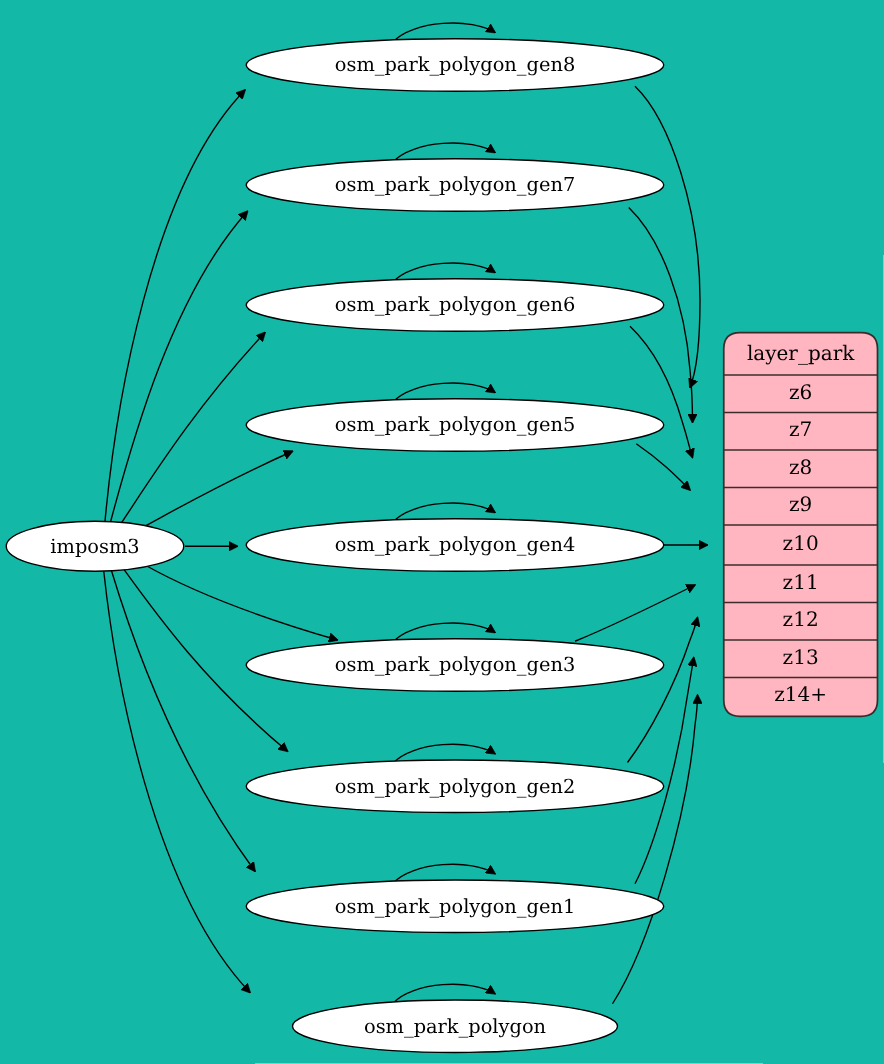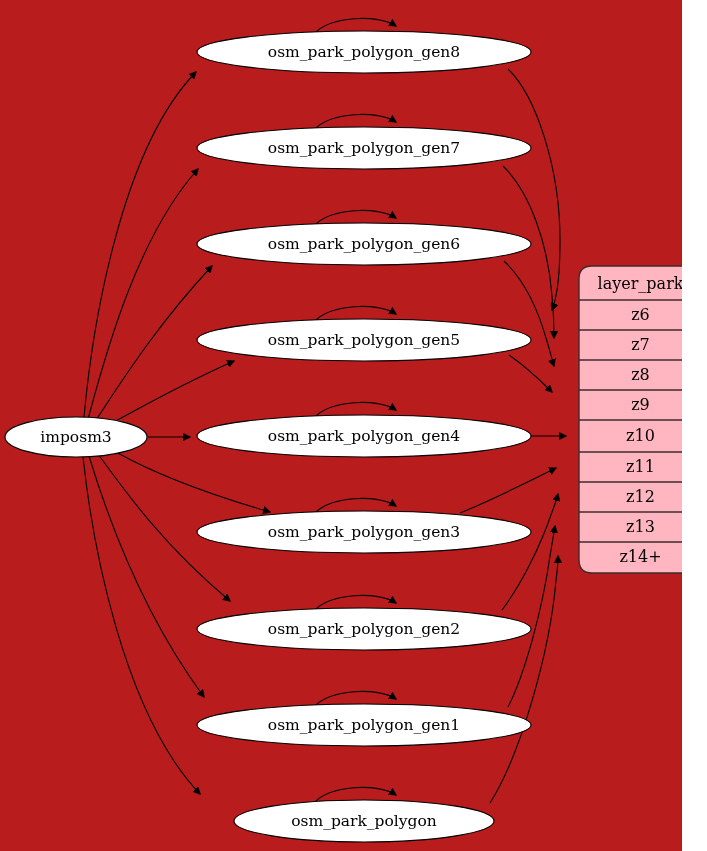--- a/index.html
+++ b/index.html
@@ -1,17 +1,17 @@
 <!DOCTYPE html>
 <html><head>
 <meta charset="utf-8">
 <style>
   html,body{margin:0;padding:0;background:#ffffff;}
-  #stage{position:relative;width:652px;height:851px;background:#b91c1c;
-         font-family:"DejaVu Serif", serif;overflow:hidden;padding-left:30px;}
+  #stage{position:relative;width:707px;height:851px;background:#14b8a6;
+         font-family:"DejaVu Serif", serif;overflow:hidden;}
   svg#graph{position:absolute;left:0;top:0;width:707px;height:851px;}
   .node-ellipse{fill:#ffffff;stroke:#000000;stroke-width:1.1;}
   .edge{fill:none;stroke:#000000;stroke-width:1.1;}
   .arrow{fill:#000000;stroke:#000000;stroke-width:0.6;}
   .node-label{font-family:"DejaVu Serif", serif;font-size:15.5px;fill:#000000;
               text-anchor:middle;dominant-baseline:middle;}
   .tbl-text{font-family:"DejaVu Serif", serif;font-size:16px;fill:#000000;
             text-anchor:middle;dominant-baseline:middle;}
 </style>
 </head>

